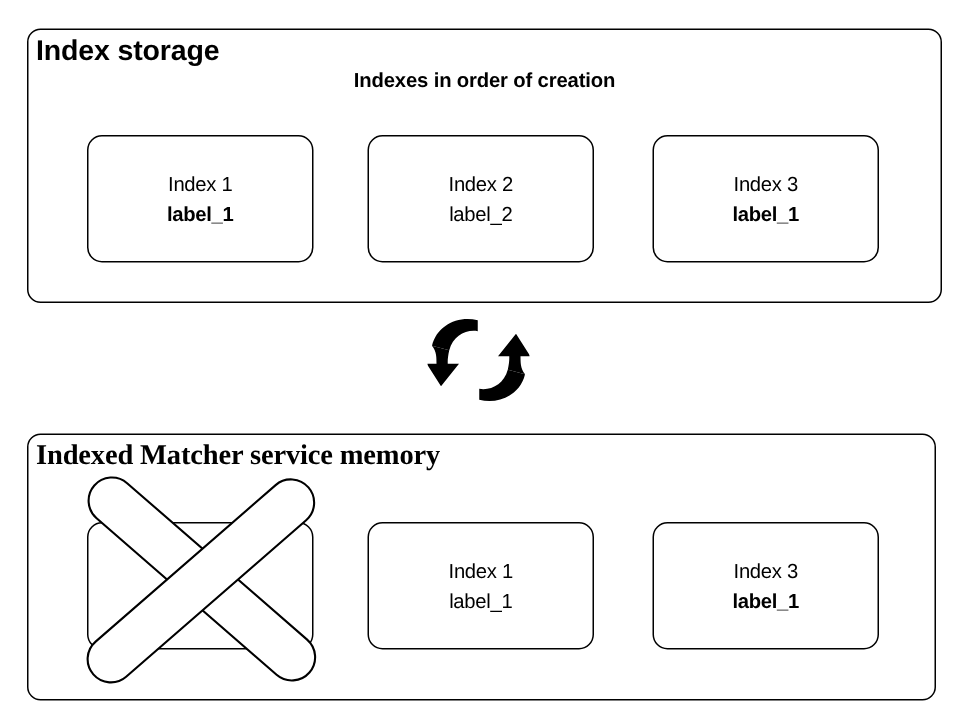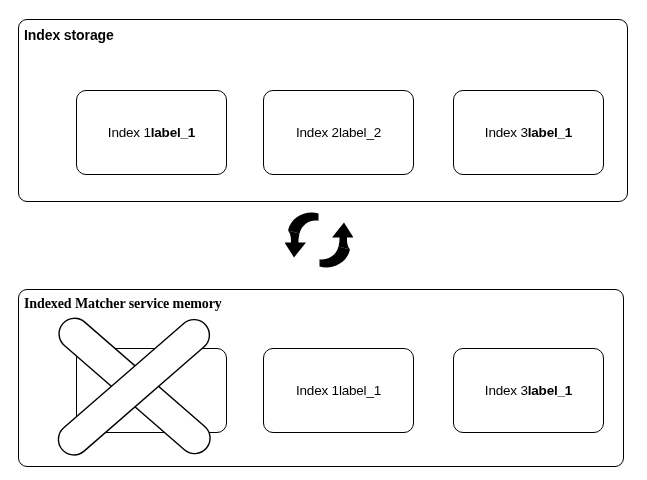--- a/index.html
+++ b/index.html
@@ -37,21 +37,21 @@
   }
   #memory-container {
     left: 18px;
     top: 289px;
     width: 606px;
     height: 178px;
   }
 
   .container-label {
     position: absolute;
-    font-size: 14px;
+    font-size: 19px;
     font-weight: bold;
     letter-spacing: -0.1px;
     white-space: nowrap;
     line-height: 16px;
   }
   #storage-label { left: 24px; top: 27px; }
   #memory-label  { left: 24px; top: 296px; font-family: Liberation Serif, serif; }
 
   .section-title {
     position: absolute;
@@ -66,24 +66,23 @@
   }
 
   
   .index-card {
     position: absolute;
     box-sizing: border-box;
     background: #ffffff;
     border: 1.3px solid #000000;
     border-radius: 10px;
     display: flex;
-    flex-direction: row;
+    flex-direction: column;
     align-items: center;
     justify-content: center;
-    margin-left: 18px;
   }
   .index-card .card-title {
     font-size: 13.5px;
     font-weight: normal;
     line-height: 20px;
     letter-spacing: -0.2px;
   }
   .index-card .card-label {
     font-size: 13.5px;
     line-height: 20px;
@@ -123,20 +122,21 @@
 </style>
 </head>
 <body>
 
 <div class="diagram">
 
   <div class="container" id="storage-container"></div>
 
   <div class="container-label" id="storage-label">Index storage</div>
 
+  <div class="section-title">Indexes in order of creation</div>
 
   <div class="index-card" id="storage-card-0">
     <span class="card-title">Index 1</span>
     <span class="card-label bold">label_1</span>
   </div>
 
   <div class="index-card" id="storage-card-1">
     <span class="card-title">Index 2</span>
     <span class="card-label">label_2</span>
   </div>

